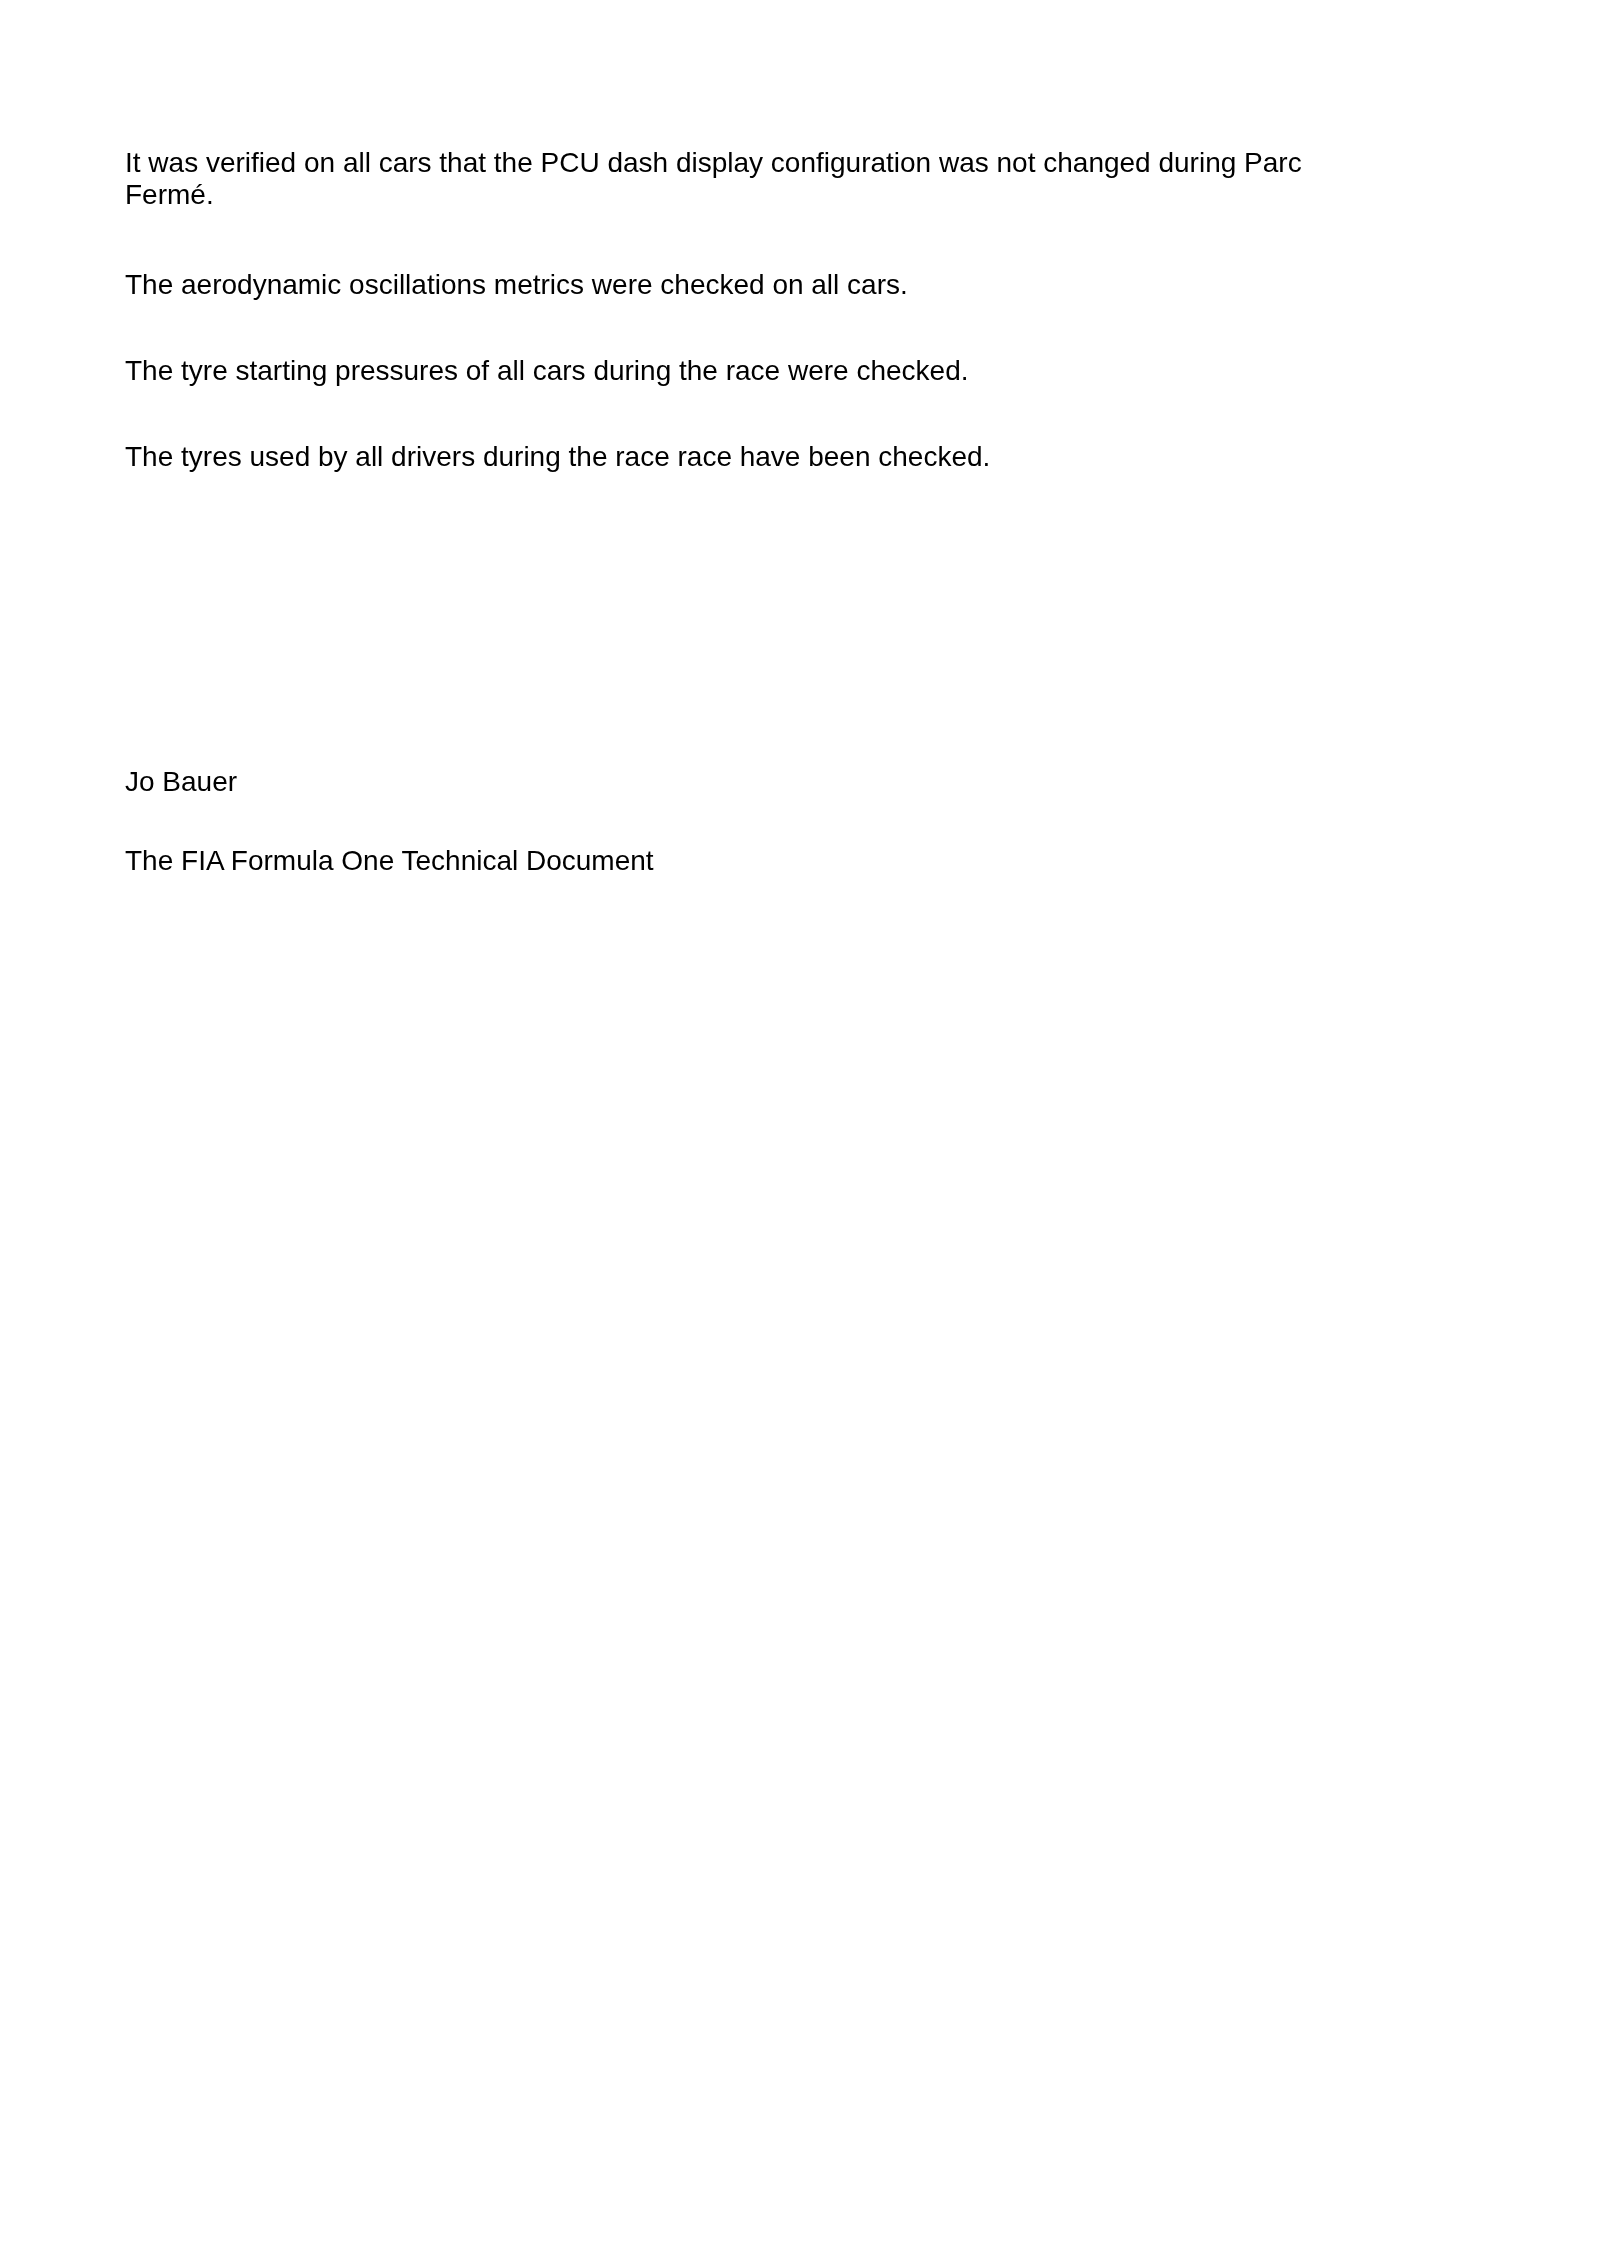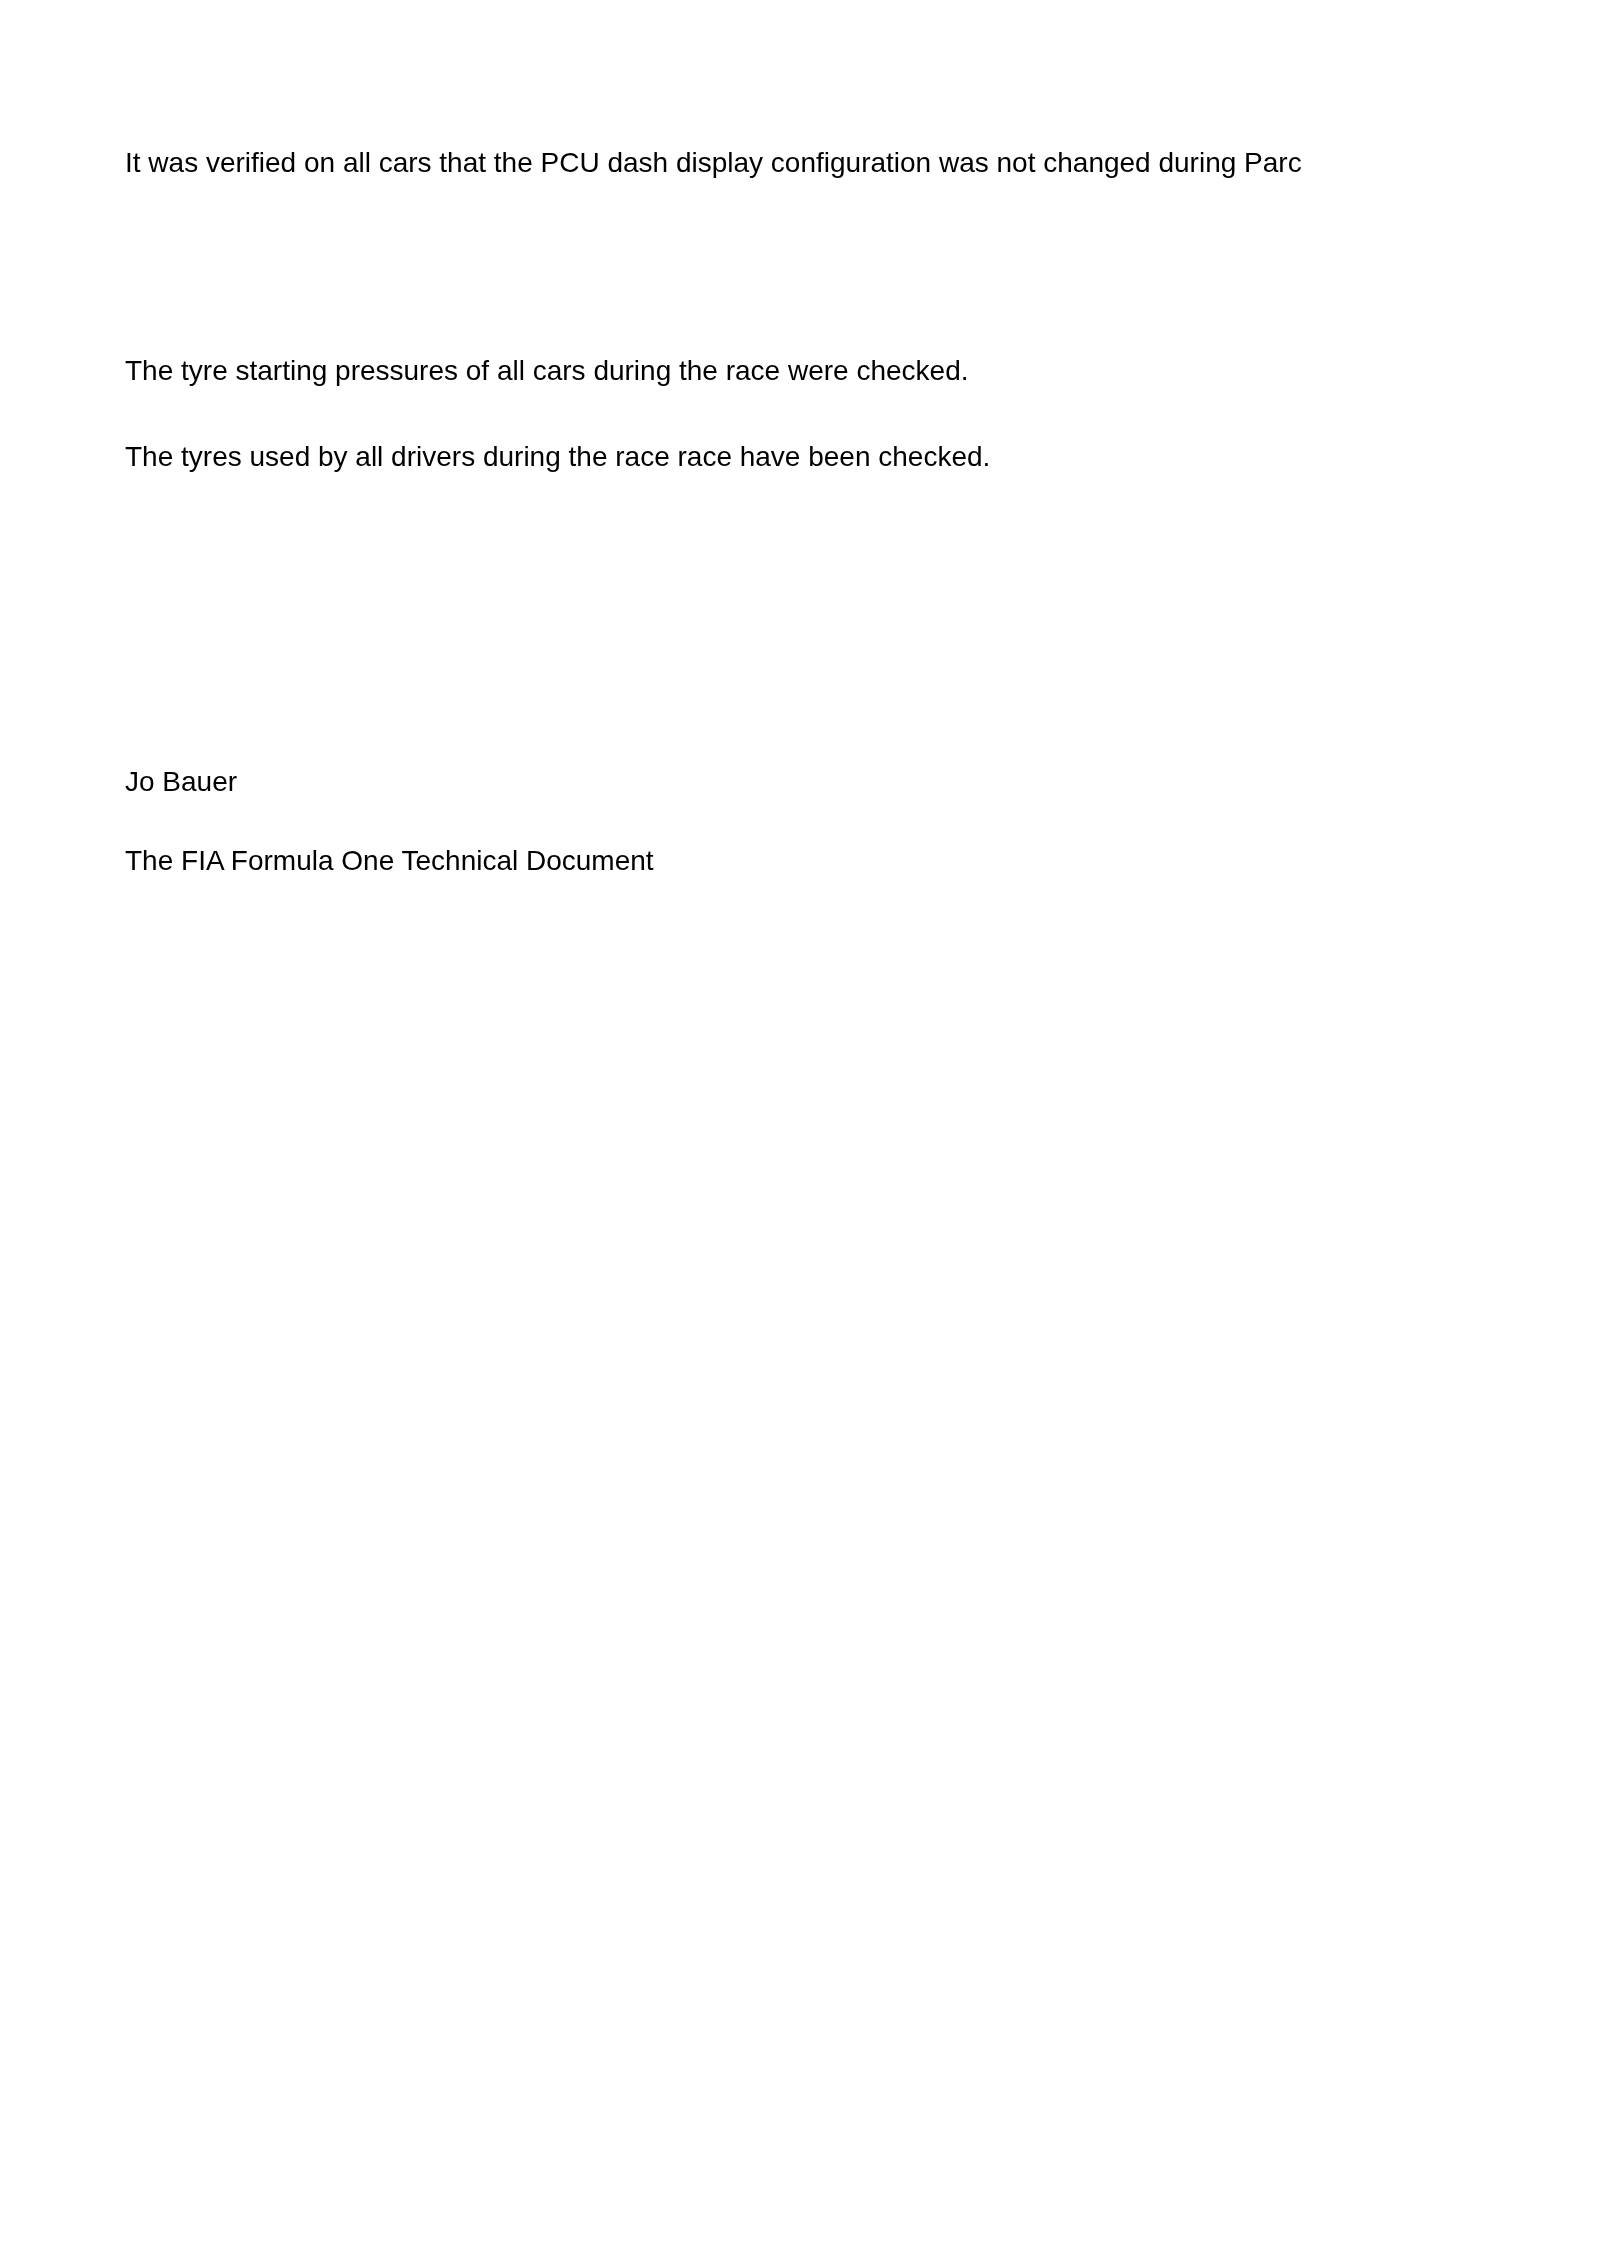--- a/index.html
+++ b/index.html
@@ -43,22 +43,26 @@
   .sig-name  { top: 766px; }
   .sig-title { top: 845px; }
 </style>
 </head>
 <body>
 
 <div class="page">
 
   <p class="para p1">
     <span class="line">It was verified on all cars that the PCU dash display configuration was not changed during Parc</span>
+    <span class="line">Fermé.</span>
   </p>
 
+  <p class="para p2">
+    <span class="line">The aerodynamic oscillations metrics were checked on all cars.</span>
+  </p>
 
   <p class="para p3">
     <span class="line">The tyre starting pressures of all cars during the race were checked.</span>
   </p>
 
   <p class="para p4">
     <span class="line">The tyres used by all drivers during the race race have been checked.</span>
   </p>
 
 

